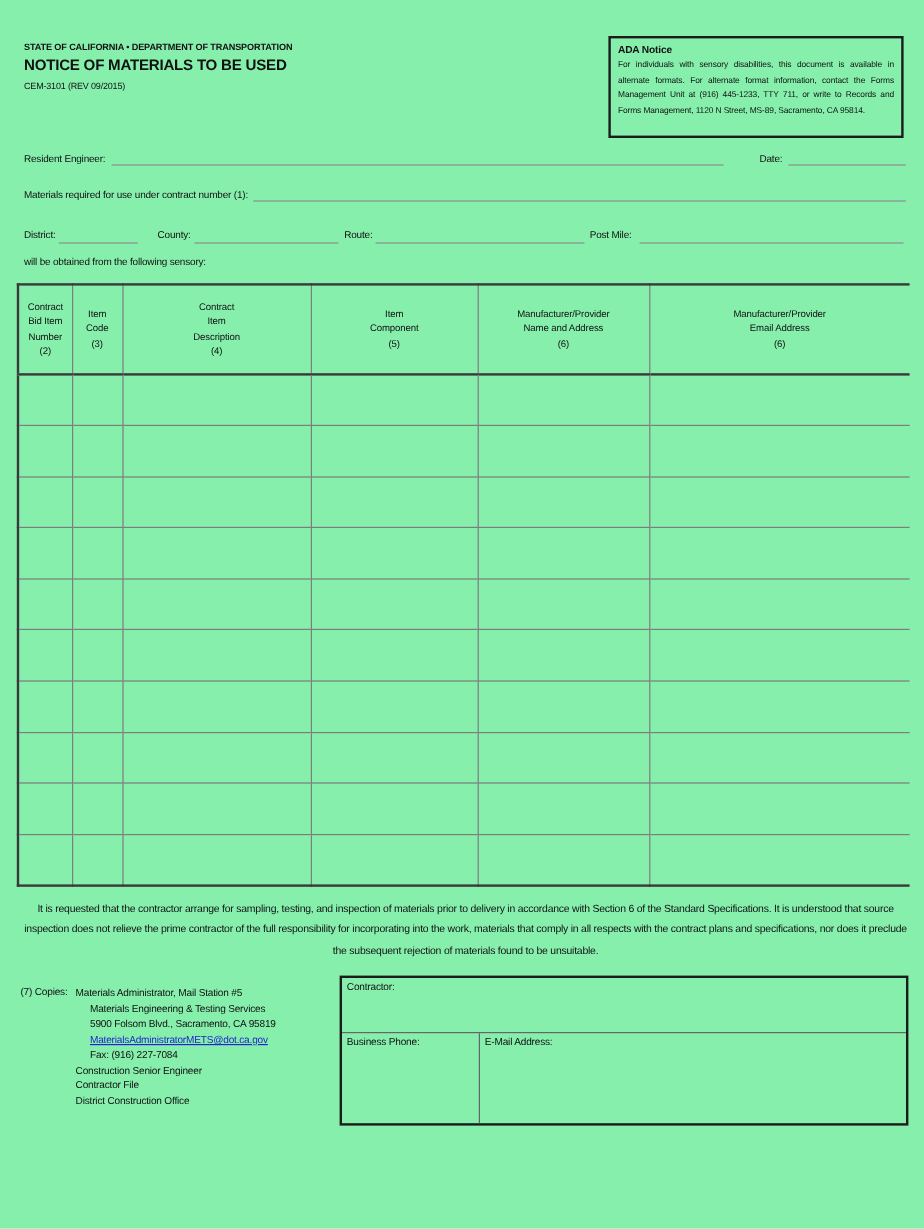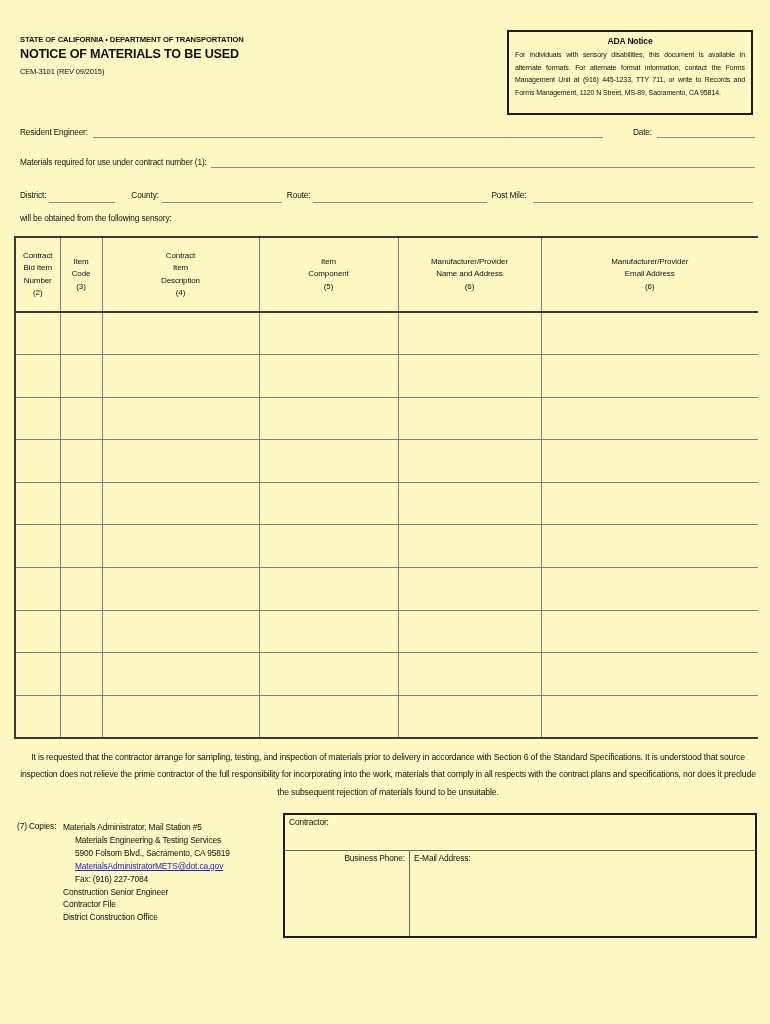--- a/index.html
+++ b/index.html
@@ -5,35 +5,35 @@
   * { margin:0; padding:0; box-sizing:border-box; }
   html,body { background:#ffffff; }
   body {
     font-family: "Liberation Sans", "DejaVu Sans", sans-serif;
     color:#111;
     letter-spacing:-0.15px;
   }
   .page {
     position:relative;
     width:770px; height:1024px;
-    background:#fef9c3;
+    background:#86efac;
     overflow:hidden;
   }
 
   
   .hdr-left { position:absolute; left:20px; top:35px; }
   .agency { font-size:7.6px; font-weight:bold; letter-spacing:-0.1px; }
   .form-title { font-size:12.6px; font-weight:bold; margin-top:3px; letter-spacing:-0.2px; }
   .form-number { font-size:7.5px; margin-top:6px; }
 
   .ada-box {
     position:absolute; left:507px; top:30px; width:246px; height:85px;
     border:2px solid #1c1c1c; padding:4px 6px 3px 6px;
   }
-  .ada-title { text-align:center; font-weight:bold; font-size:8.5px; margin-bottom:3px; }
+  .ada-title { text-align:left; font-weight:bold; font-size:8.5px; margin-bottom:3px; }
   .ada-body { font-size:7px; line-height:12.6px; text-align:justify; letter-spacing:-0.1px; }
 
   
   .frow { position:absolute; display:flex; align-items:center; }
   .flabel { font-size:8.3px; white-space:nowrap; padding-top:1px; }
   .fill { display:inline-block; border-bottom:1px solid #8f8f8f; height:14px; font-size:8.3px; }
 
   .row-re   { left:20px; top:124px; right:15px; }
   .row-re .fill-re { flex:1; margin-left:5px; }
   .row-re .lbl-date { margin-left:30px; }
@@ -82,25 +82,25 @@
   .copies-lines { display:flex; flex-direction:column; line-height:12.9px; }
   .copies-lines .ind1 { margin-left:12px; }
   .email-link { color:#2323cf; text-decoration:underline; cursor:pointer; }
 
   
   .contractor-box {
     position:absolute; left:283px; top:813px; width:474px; height:125px;
     border:2px solid #1c1c1c; display:flex; flex-direction:column; font-size:8.4px;
   }
   .cb-row { padding:2px 4px; }
-  .cb-row1 { height:36px; border-bottom:1px solid #666; }
+  .cb-row1 { height:46px; border-bottom:1px solid #666; }
   .cb-row2 { height:42px; border-bottom:1px solid #666; }
   .cb-row3 { flex:1; display:flex; padding:0; }
   .cb-cell { padding:2px 4px; }
-  .cb-cell1 { width:125px; border-right:1px solid #666;text-align:right; }
+  .cb-cell1 { width:115px; border-right:1px solid #666; }
   .cb-cell2 { width:124px; border-right:1px solid #666; }
   .cb-cell3 { flex:1; }
 </style>
 </head>
 <body>
 
 <div class="page">
 
   <div class="hdr-left">
     <div class="agency">STATE OF CALIFORNIA • DEPARTMENT OF TRANSPORTATION</div>

